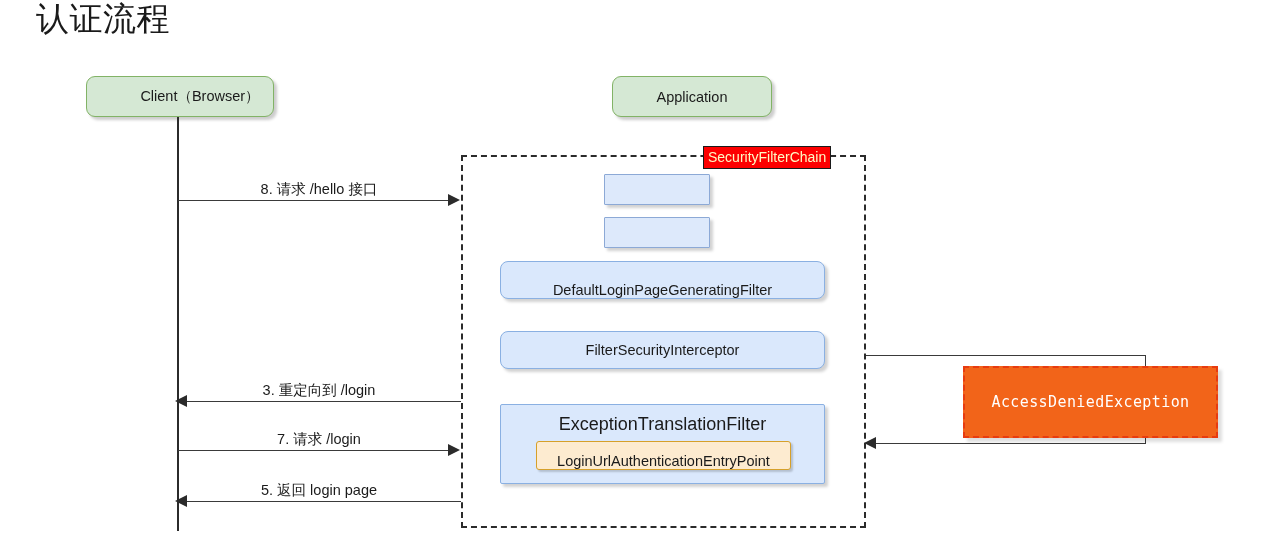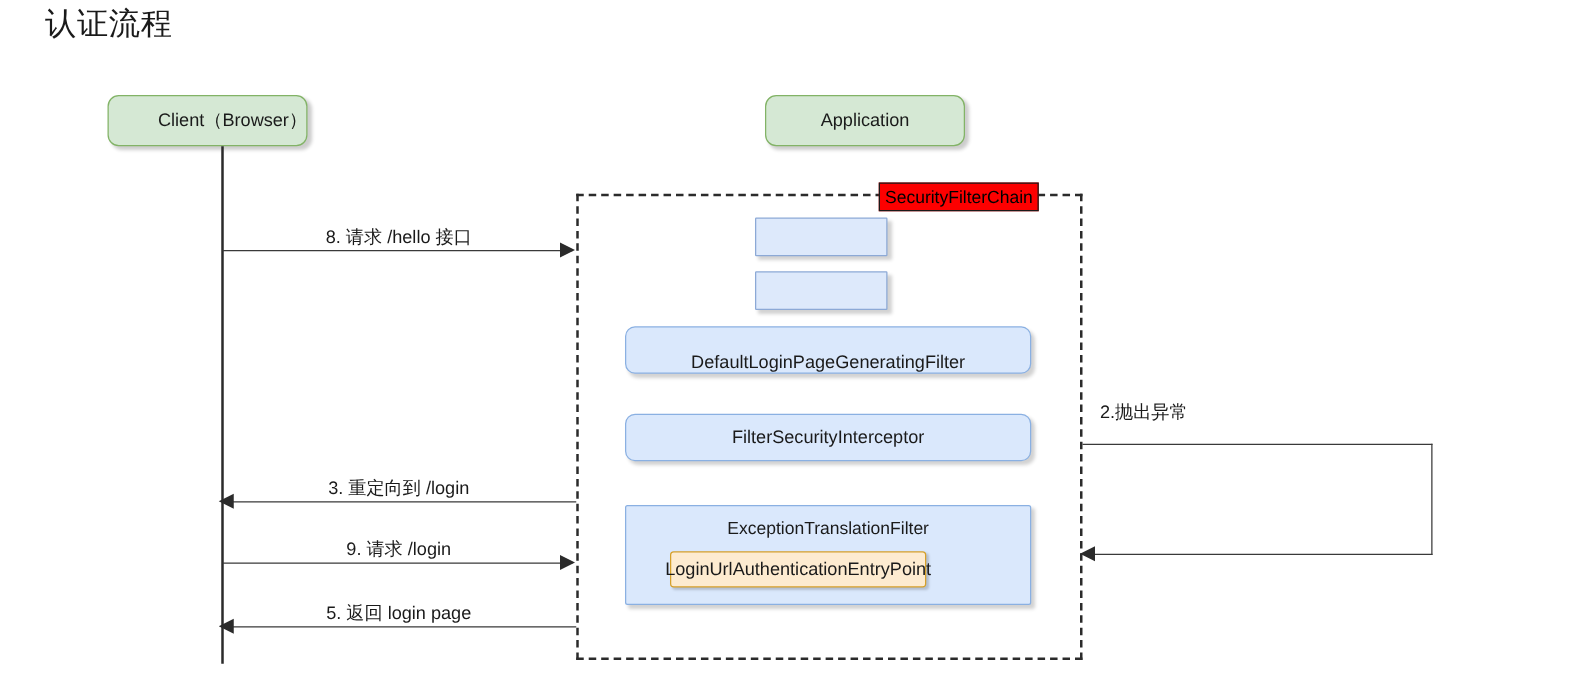--- a/index.html
+++ b/index.html
@@ -14,21 +14,21 @@
     background: #ffffff;
     font-family: "Liberation Sans", "DejaVu Sans", sans-serif;
     overflow: hidden;
   }
 
   
   #page-title {
     position: absolute;
     left: 36px;
     top: 2px;
-    font-size: 25px;
+    font-size: 33px;
     line-height: 34px;
     color: #1a1a1a;
     font-weight: 400;
     letter-spacing: 0.5px;
     white-space: nowrap;
   }
 
   
   .node {
     position: absolute;
@@ -73,21 +73,21 @@
     color: #1a1a1a;
     font-size: 14.5px;
     display: block;
   }
   .node-blue-stack .stack-title {
     position: absolute;
     left: 0;
     right: 0;
     top: 9px;
     text-align: center;
-    font-size: 14px;
+    font-size: 18px;
     color: #1a1a1a;
   }
 
   .node-orange-inner {
     position: absolute;
     box-sizing: border-box;
     background: #fdebd0;
     border: 1.6px solid #d6a02a;
     border-radius: 3px;
     box-shadow: 2px 2px 2px rgba(0,0,0,0.18);
@@ -122,21 +122,21 @@
     box-sizing: border-box;
     border: 2px dashed #2b2b2b;
     background: transparent;
     z-index: 1;
   }
   #filter-chain-label {
     position: absolute;
     box-sizing: border-box;
     background: #fd0000;
     border: 1.6px solid #1a1a1a;
-    color: #000000;
+    color: #fef9c3;
     font-size: 14px;
     line-height: 18px;
     padding: 1px 4px 2px 4px;
     white-space: nowrap;
     z-index: 7;
     text-align: right;
   }
 
   
   .lifeline {
@@ -184,21 +184,21 @@
     text-align: center;
   }
 </style>
 </head>
 <body>
 
 <div id="canvas">
 
   <div id="page-title">认证流程</div>
 
-  <div class="node node-green" style="left:86px; top:76px; width:160px; height:41px;padding-left:40px;">
+  <div class="node node-green" style="left:86px; top:76px; width:188px; height:41px;padding-left:40px;">
     <span>Client（Browser）</span>
   </div>
   <div class="lifeline" style="left:177px; top:117px; height:414px;"></div>
 
   <div class="node node-green" style="left:612px; top:76px; width:160px; height:41px;">
     <span>Application</span>
   </div>
 
   <div id="filter-chain-container" style="left:461px; top:155px; width:405px; height:373px;"></div>
 
@@ -211,41 +211,43 @@
   <div class="node node-blue" style="left:500px; top:261px; width:325px; height:38px; z-index:2;align-items:flex-end;">
     <span>DefaultLoginPageGeneratingFilter</span>
   </div>
 
   <div class="node node-blue" style="left:500px; top:331px; width:325px; height:38px; z-index:2;">
     <span>FilterSecurityInterceptor</span>
   </div>
 
   <div class="node node-blue-stack" style="left:500px; top:404px; width:325px; height:80px; z-index:2;">
     <div class="stack-title">ExceptionTranslationFilter</div>
-    <div class="node-orange-inner" style="left:35px; top:36px; width:205px; height:29px;">
+    <div class="node-orange-inner" style="left:35px; top:36px; width:255px; height:29px;align-items:flex-end;">
       <span>LoginUrlAuthenticationEntryPoint</span>
     </div>
   </div>
 
+  <div class="node-exception" style="left:963px; top:366px; width:255px; height:72px;">
+    <span>AccessDeniedException</span>
+  </div>
 
   <div class="alabel" style="left:180px; top:180px; width:278px;">8. 请求 /hello 接口</div>
   <div class="aline-h" style="left:178px; top:200px; width:280px;"></div>
   <div class="arrowhead right" style="left:448px; top:194px;"></div>
 
-  <div class="alabel" style="left:880px; top:320px; width:200px; text-align:left;">2.抛出异常</div>
   <div class="aline-h" style="left:866px; top:355px; width:280px;"></div>
   <div class="aline-v" style="left:1145px; top:355px; height:89px;"></div>
   <div class="aline-h" style="left:866px; top:443px; width:280px;"></div>
   <div class="arrowhead left" style="left:864px; top:437px;"></div>
 
   <div class="alabel" style="left:180px; top:381px; width:278px;">3. 重定向到 /login</div>
   <div class="aline-h" style="left:178px; top:401px; width:283px;"></div>
   <div class="arrowhead left" style="left:175px; top:395px;"></div>
 
-  <div class="alabel" style="left:180px; top:430px; width:278px;">9. 请求 /login</div>
+  <div class="alabel" style="left:180px; top:430px; width:278px;">7. 请求 /login</div>
   <div class="aline-h" style="left:178px; top:450px; width:280px;"></div>
   <div class="arrowhead right" style="left:448px; top:444px;"></div>
 
   <div class="alabel" style="left:180px; top:481px; width:278px;">5. 返回 login page</div>
   <div class="aline-h" style="left:178px; top:501px; width:283px;"></div>
   <div class="arrowhead left" style="left:175px; top:495px;"></div>
 
 </div>
 
 </body></html>

